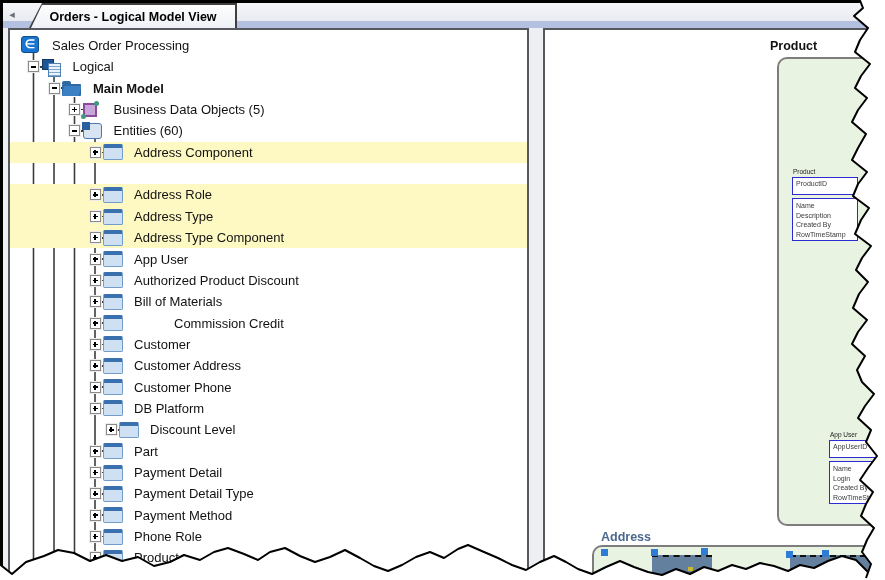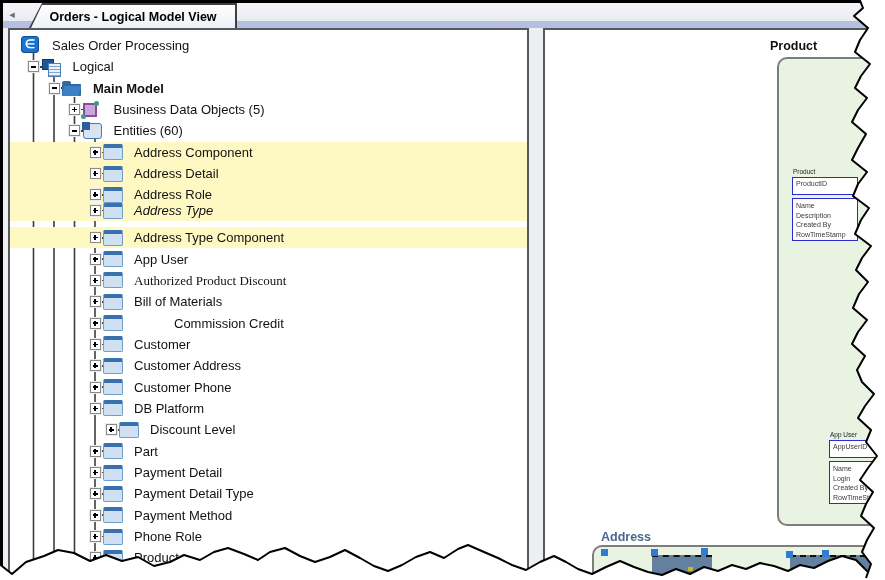--- a/index.html
+++ b/index.html
@@ -134,51 +134,45 @@
     <span class="stub" style="left: 69.5px;"></span>
     <span class="ic ic-entities" style="left: 72.5px;"></span>
     <span class="tlabel" style="left: 103.5px;">Entities (60)</span>
   </div>
         <div class="trow selected" style="top: 111.75px;">
     <span class="exp plus" style="left: 79.5px;"></span>
     <span class="stub" style="left: 90px;"></span>
     <span class="ic ic-entity" style="left: 93px;"></span>
     <span class="tlabel" style="left: 124px;">Address Component</span>
   </div>
-        <div class="trow selected" style="top: 133.1px;">
-    <span class="exp plus" style="left: 79.5px;"></span>
-    <span class="stub" style="left: 90px;"></span>
-    <span class="ic ic-entity" style="left: 93px;"></span>
-    <span class="tlabel" style="left: 124px;">Address Detail</span>
-  </div>
         <div class="trow selected" style="top: 154.45px;">
     <span class="exp plus" style="left: 79.5px;"></span>
     <span class="stub" style="left: 90px;"></span>
     <span class="ic ic-entity" style="left: 93px;"></span>
     <span class="tlabel" style="left: 124px;">Address Role</span>
   </div>
-        <div class="trow selected" style="top: 170px; font-style: italic;">
+        <div class="trow selected" style="top: 176px;">
     <span class="exp plus" style="left: 79.5px;"></span>
     <span class="stub" style="left: 90px;"></span>
     <span class="ic ic-entity" style="left: 93px;"></span>
     <span class="tlabel" style="left: 124px;">Address Type</span>
   </div>
         <div class="trow selected" style="top: 197.15px; text-decoration: underline;">
     <span class="exp plus" style="left: 79.5px;"></span>
     <span class="stub" style="left: 90px;"></span>
     <span class="ic ic-entity" style="left: 93px;"></span>
     <span class="tlabel" style="left: 124px;">Address Type Component</span>
   </div>
         <div class="trow" style="top: 218.5px;">
     <span class="exp plus" style="left: 79.5px;"></span>
     <span class="stub" style="left: 90px;"></span>
     <span class="ic ic-entity" style="left: 93px;"></span>
     <span class="tlabel" style="left: 124px;">App User</span>
   </div>
-        <div class="trow" style="top: 239.85px; font-family: Liberation Serif, serif;">
+        <div class="trow" style="top: 239.85px;">
     <span class="exp plus" style="left: 79.5px;"></span>
     <span class="stub" style="left: 90px;"></span>
     <span class="ic ic-entity" style="left: 93px;"></span>
     <span class="tlabel" style="left: 124px;">Authorized Product Discount</span>
   </div>
         <div class="trow" style="top: 261.2px;">
     <span class="exp plus" style="left: 79.5px;"></span>
     <span class="stub" style="left: 90px;"></span>
     <span class="ic ic-entity" style="left: 93px;"></span>
     <span class="tlabel" style="left: 124px;">Bill of Materials</span>

